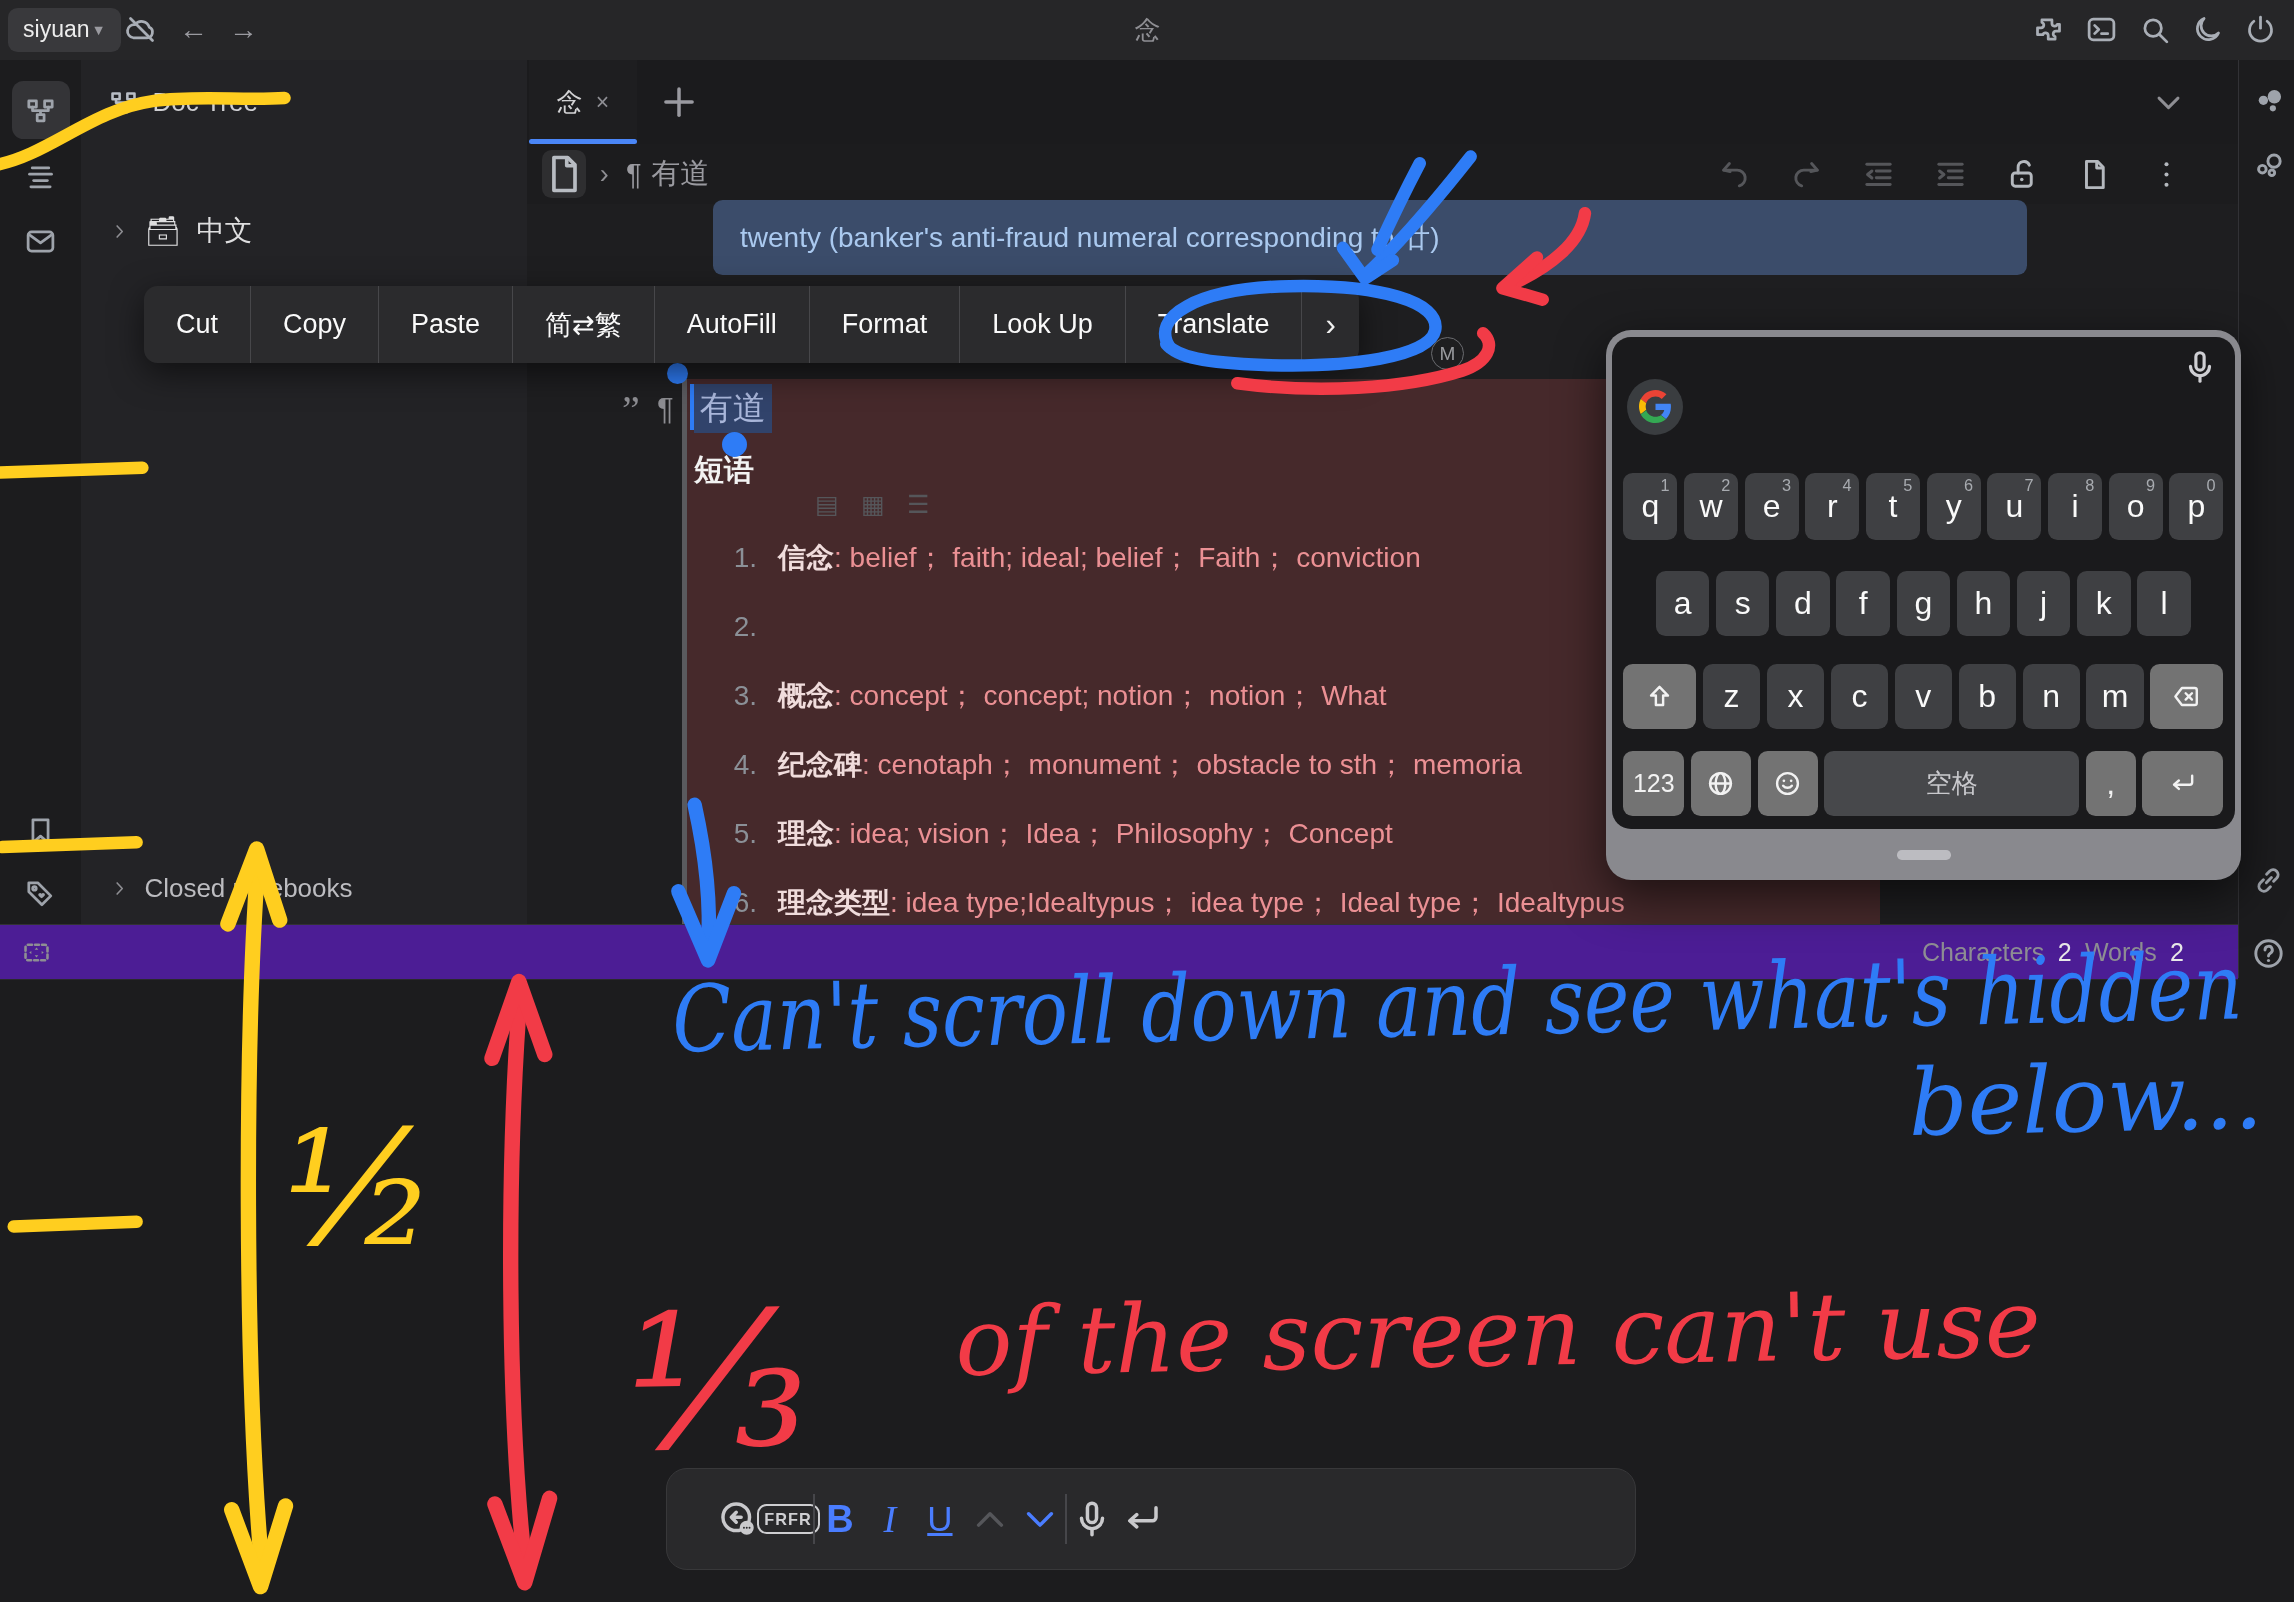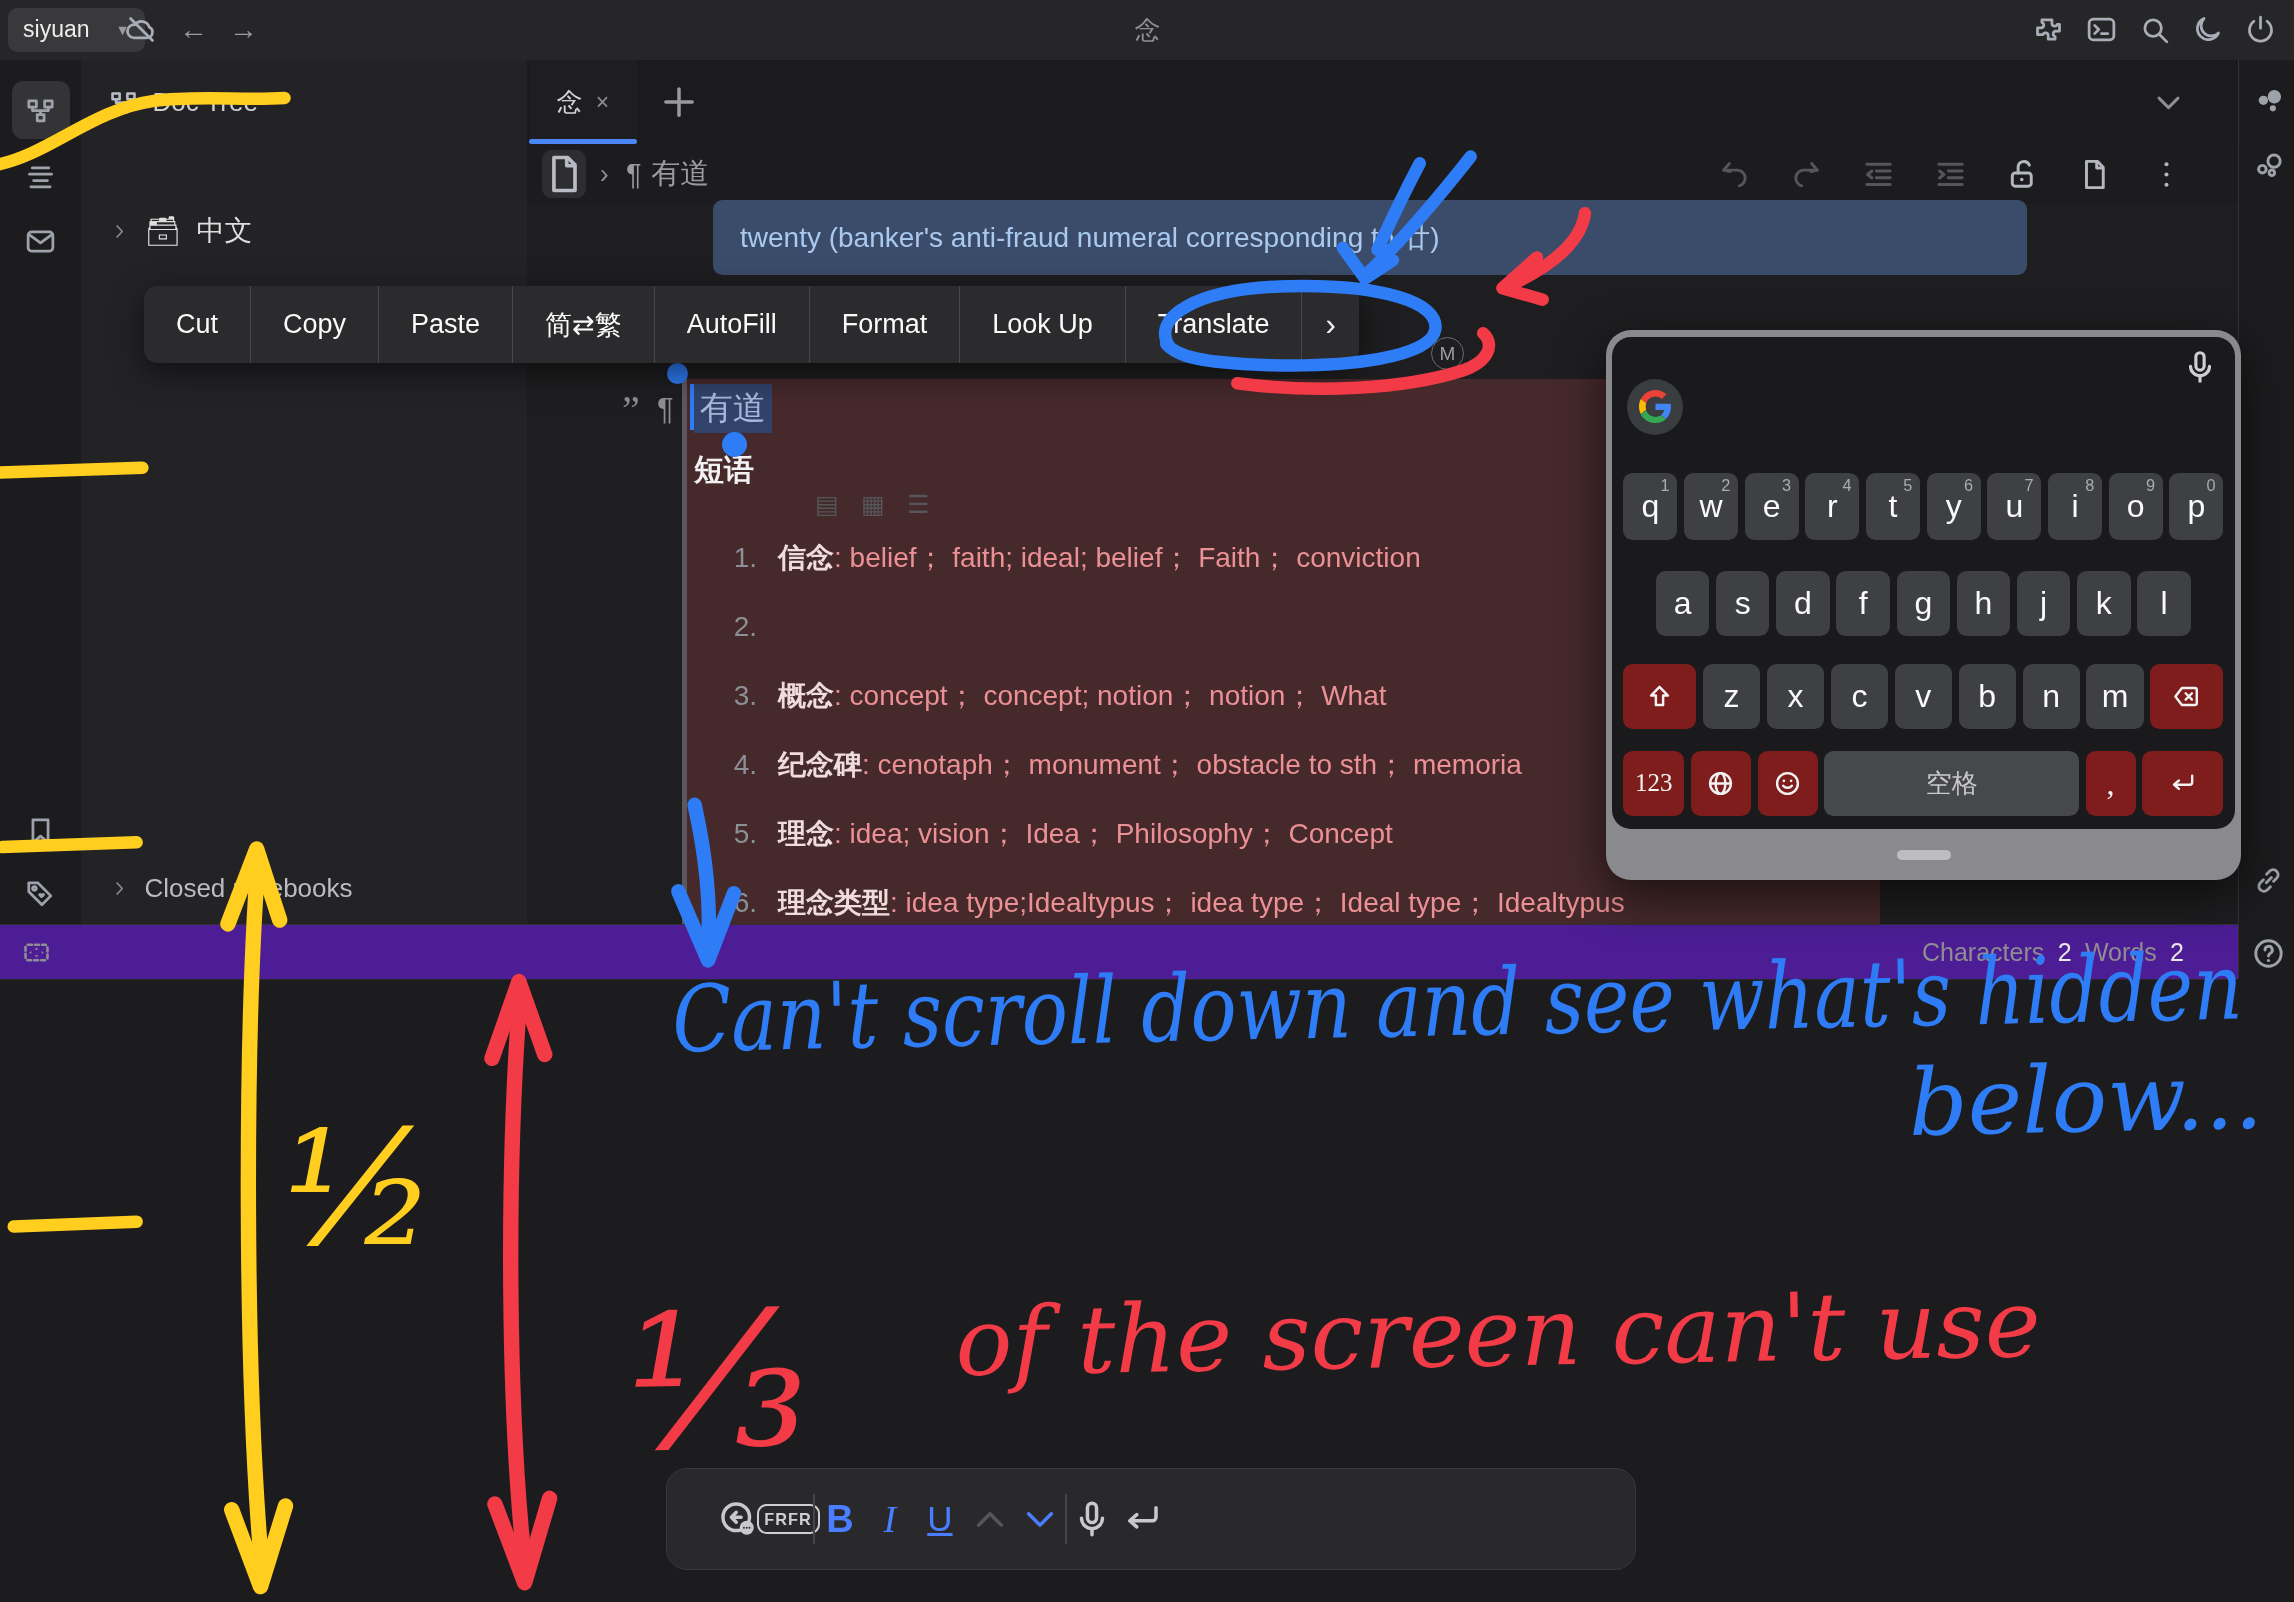--- a/index.html
+++ b/index.html
@@ -5,21 +5,21 @@
   html,body{margin:0;padding:0;background:#101012;}
   #app{position:relative;width:2294px;height:1602px;background:#1c1c1e;overflow:hidden;
        font-family:"Liberation Sans",sans-serif;color:#e8e8ea;}
   .abs{position:absolute;}
   .icon svg{display:block;}
   .icon{display:inline-flex;align-items:center;justify-content:center;}
 
   
   #topbar{left:0;top:0;width:2294px;height:60px;background:#262628;border-bottom:1px solid #3a3a3c;}
   #workspace-btn{left:7.7px;top:7.7px;height:44px;padding:0 15.4px;background:#39393c;border-radius:9.6px;
-    display:flex;align-items:center;gap:26px;font-size:23px;color:#ededed;}
+    display:flex;align-items:center;gap:2px;font-size:23px;color:#ededed;}
   #workspace-btn .caret{font-size:14.4px;color:#9a9aa0;}
   .tb-icon{width:33px;height:33px;color:#a9aeb6;}
   #topbar-left-icons{left:125px;top:13.4px;display:flex;gap:21px;align-items:center;}
   .tb-txt{font-size:29px;color:#9a9aa0;line-height:33px;}
   #window-title{left:1109px;top:13.4px;width:77px;text-align:center;font-size:26px;color:#8e8e93;}
   #topbar-right{right:17.3px;top:13.4px;display:flex;gap:20px;align-items:center;}
 
   
   #dock{left:0;top:60px;width:81px;height:865px;background:#1c1c1e;border-right:1px solid #323236;}
   .dock-item{position:absolute;left:11.5px;width:58px;height:58px;border-radius:11.5px;
@@ -104,21 +104,21 @@
   #kbd{left:1606px;top:330px;width:635px;height:550px;background:#89898e;border-radius:25px;z-index:60;
      box-shadow:0 15.4px 48px rgba(0,0,0,.6);}
   #kbd-inner{position:absolute;left:5.8px;top:6.7px;width:623px;height:492px;background:#1a1a1c;border-radius:19px;}
   #g-logo{position:absolute;left:15.4px;top:42px;width:56px;height:56px;border-radius:50%;background:#3a3d40;
      display:flex;align-items:center;justify-content:center;}
   #kbd-mic{position:absolute;right:15.4px;top:9.6px;width:38px;height:42px;color:#cfcfd3;}
   .krow{position:absolute;left:11.5px;width:600px;display:flex;gap:6.7px;}
   .key{flex:1;background:#3f4043;border-radius:9.6px;color:#fafafa;font-size:32px;
      display:flex;align-items:center;justify-content:center;position:relative;}
   .key .sup{position:absolute;top:3.8px;right:7.7px;font-size:16.3px;color:#a8abb0;}
-  .key.mod{background:#7f1d1d;flex:none;color:#f2f2f2;font-family:Liberation Serif, serif;}
+  .key.mod{background:#737373;flex:none;color:#f2f2f2;}
   .key.mod .icon{color:#f2f2f2;}
   .key.space{background:#47484b;color:#c9c9cd;font-size:26px;flex:1;}
   .key.small{font-size:25px;}
   #kbd-handle{position:absolute;left:291px;top:520px;width:54px;height:9.6px;border-radius:4.8px;background:#bcbcc1;}
 
   
   #btoolbar{left:666px;top:1468px;width:970px;height:102px;background:#29292b;border:1px solid #38383a;border-radius:21px;
      display:flex;align-items:center;padding:0 46px;box-sizing:border-box;z-index:55;}
   .bt-item{width:50px;height:50px;display:flex;align-items:center;justify-content:center;color:#c9c9cc;}
   .bt-div{width:1.9px;height:50px;background:#46464a;}

